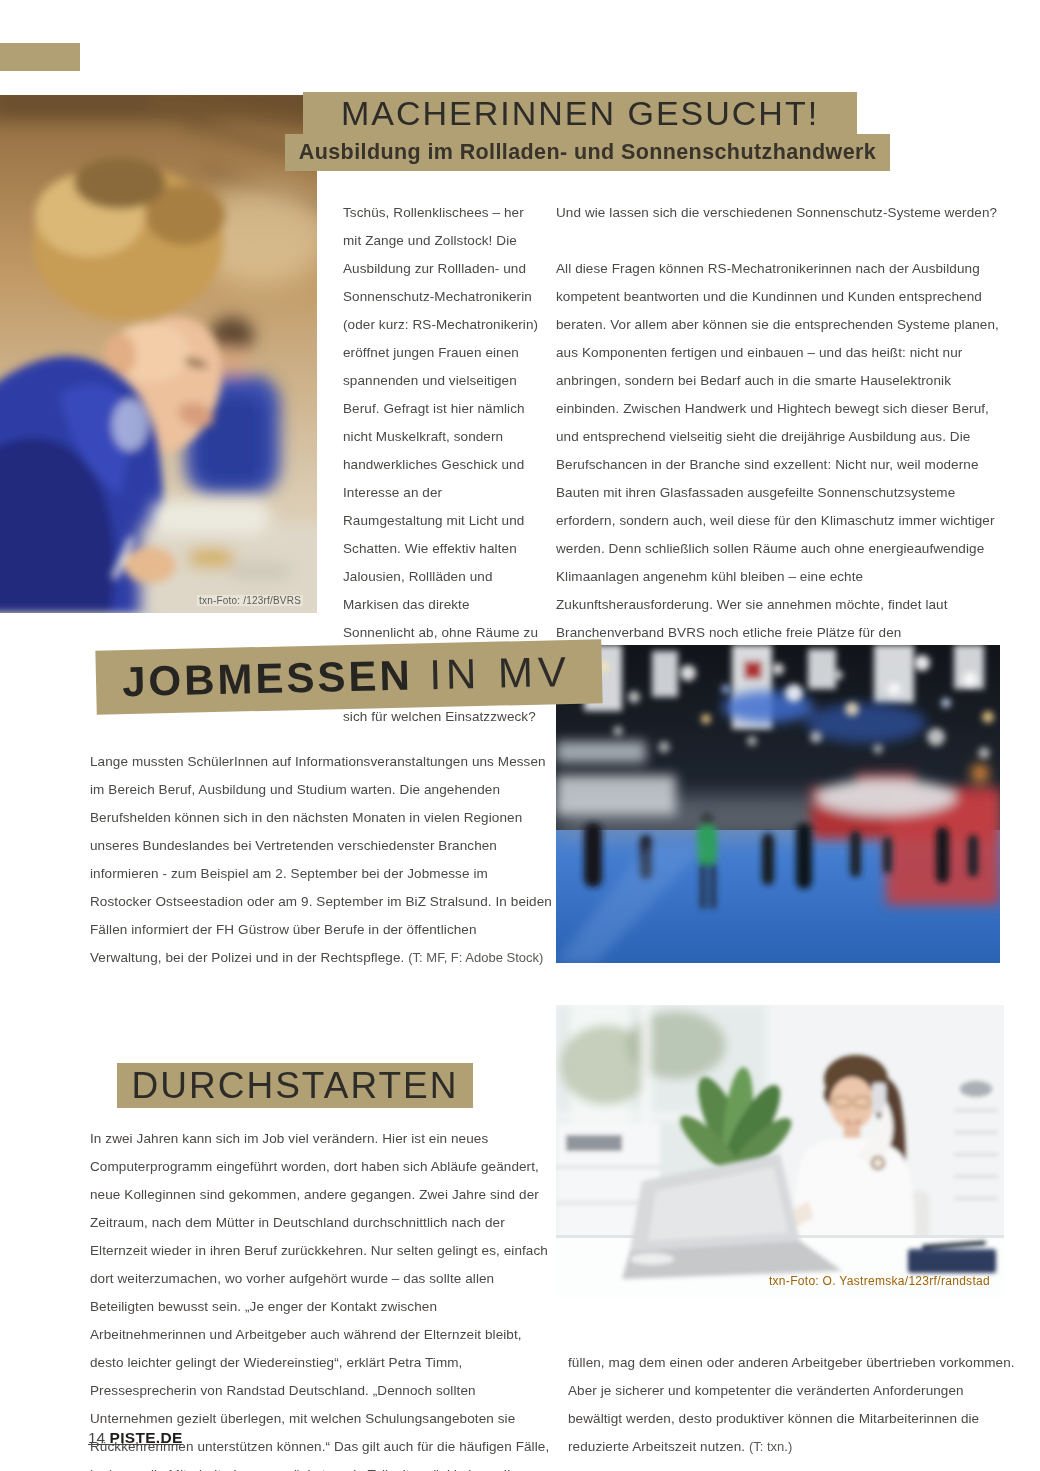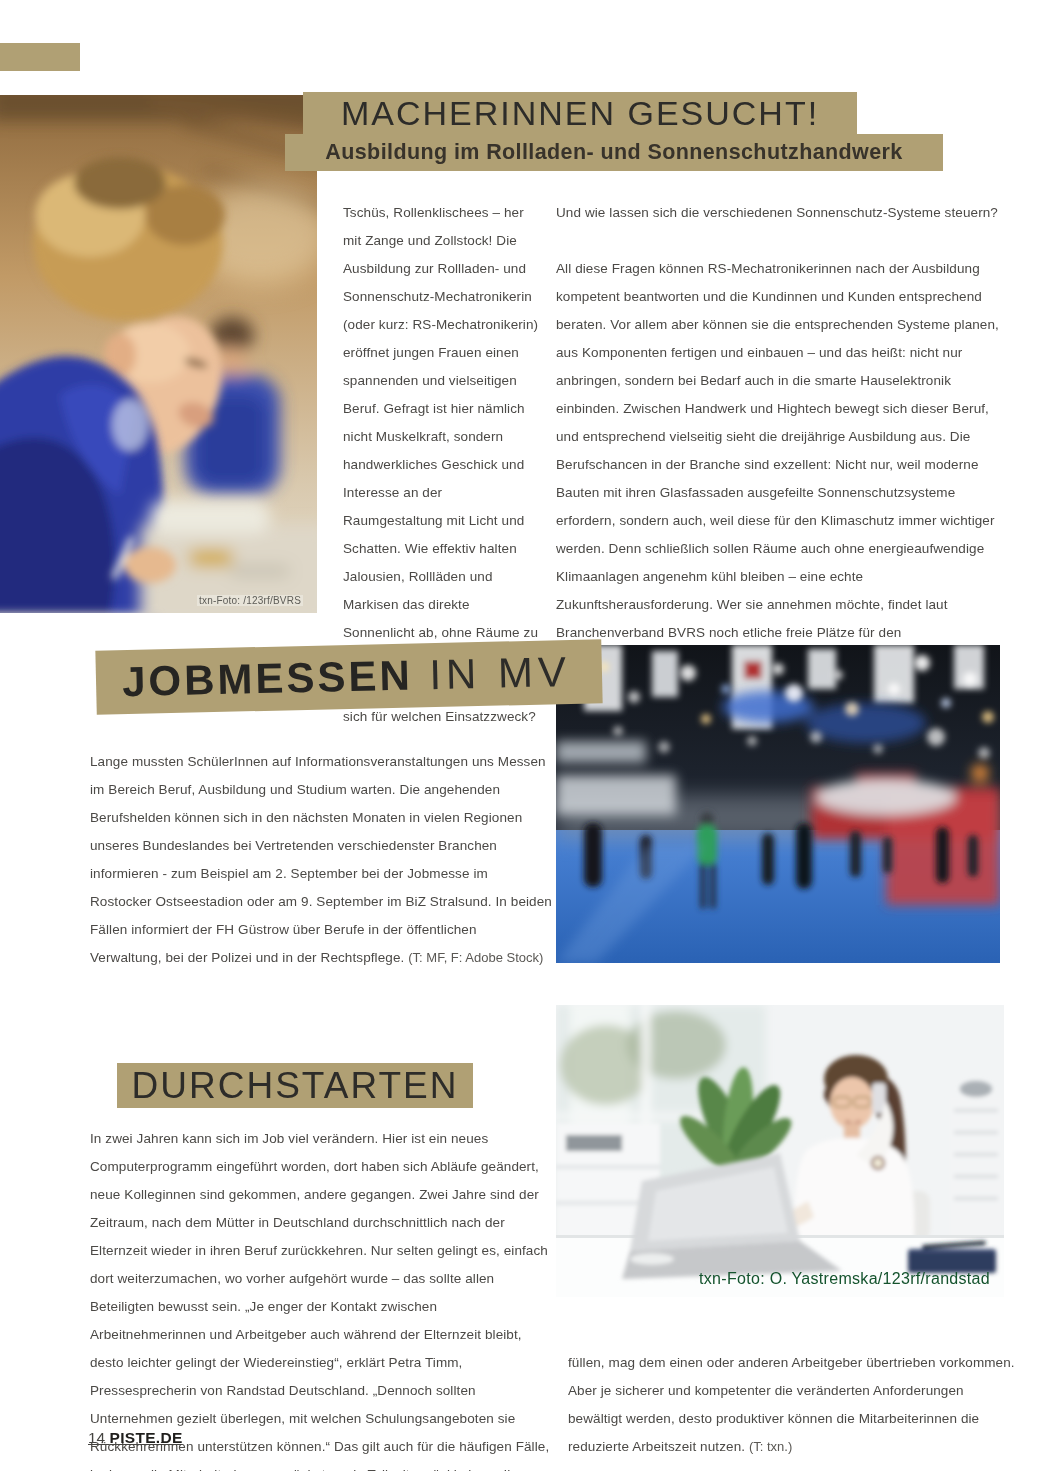--- a/index.html
+++ b/index.html
@@ -11,26 +11,26 @@
   
   .chip{left:0;top:43px;width:80px;height:28px;background:#b0a074;}
   
   .photo{overflow:hidden;background:#ddd;}
   .photo svg{display:block;}
   .photo1{left:0;top:95px;width:317px;height:518px;}
   .photo2{left:556px;top:645px;width:444px;height:318px;}
   .photo3{left:556px;top:1005px;width:448px;height:292px;}
   .caption1{position:absolute;left:197px;top:500px;font-size:10px;color:#5d5c57;
     letter-spacing:.2px;background:rgba(240,238,232,.55);padding:0 2px;}
-  .caption3{position:absolute;right:14px;bottom:9px;font-size:16px;color:#14532d;letter-spacing:.3px;}
+  .caption3{position:absolute;right:14px;bottom:9px;font-size:12px;color:#a16207;letter-spacing:.3px;}
   
   .banner{background:#b0a074;color:#2d2c29;display:flex;align-items:center;}
   .h1box{left:303px;top:92px;width:554px;height:42px;justify-content:center;}
   .h1box h1{margin:0;font-size:34px;font-weight:300;letter-spacing:2px;color:#2d2c29;}
-  .h2box{left:285px;top:134px;width:658px;height:37px;justify-content:center;}
+  .h2box{left:285px;top:134px;width:605px;height:37px;justify-content:center;}
   .h2box h2{margin:0;font-size:21.5px;font-weight:bold;letter-spacing:.4px;color:#38332b;}
   .banner2{left:96px;top:645px;width:506px;height:64px;transform:rotate(-1.3deg);padding-left:26px;box-sizing:border-box;}
   .banner2 .tb{font-size:42px;font-weight:bold;letter-spacing:3px;color:#262522;}
   .banner2 .tl{font-size:42px;font-weight:300;letter-spacing:5px;color:#2d2c29;white-space:pre;}
   .banner3a{left:75px;top:1004px;width:466px;height:59px;justify-content:center;}
   .banner3a h2{margin:0;font-size:37px;font-weight:300;letter-spacing:1.5px;color:#2d2c29;}
   .banner3b{left:117px;top:1063px;width:356px;height:45px;justify-content:center;}
   .banner3b h2{margin:8px;font-size:37px;font-weight:300;letter-spacing:2px;color:#2d2c29;}
   
   .bodytext{font-size:13.5px;line-height:28px;letter-spacing:.1px;color:#4b4946;text-align:left;}
@@ -124,21 +124,21 @@
     <h1>MACHERINNEN GESUCHT!</h1>
   </div>
   <div class="abs banner h2box">
     <h2>Ausbildung im Rollladen- und Sonnenschutzhandwerk</h2>
   </div>
 
   <div class="abs bodytext col1">
     <p>Tschüs, Rollenklischees – her mit Zange und Zollstock! Die Ausbildung zur Rollladen- und Sonnenschutz-Mechatronikerin (oder kurz: RS-Mechatronikerin) eröffnet jungen Frauen einen spannenden und vielseitigen Beruf. Gefragt ist hier nämlich nicht Muskelkraft, sondern handwerkliches Geschick und Interesse an der Raumgestaltung mit Licht und Schatten. Wie effektiv halten Jalousien, Rollläden und Markisen das direkte Sonnenlicht ab, ohne Räume zu sehr zu verdunkeln? Welche Materialien und Farben eignen sich für welchen Einsatzzweck?</p>
   </div>
   <div class="abs bodytext col2">
-    <p>Und wie lassen sich die verschiedenen Sonnenschutz-Systeme steuern?</p>
+    <p>Und wie lassen sich die verschiedenen Sonnenschutz-Systeme werden?</p>
     <p><span>All diese Fragen können RS-Mechatronikerinnen nach der Ausbildung kompetent beantworten und die Kundinnen und Kunden entsprechend beraten. Vor allem aber können sie die entsprechenden Systeme planen, aus Komponenten fertigen und einbauen – und das heißt: nicht nur anbringen, sondern bei Bedarf auch in die smarte Hauselektronik einbinden. Zwischen Handwerk und Hightech bewegt sich dieser Beruf, und entsprechend vielseitig sieht die dreijährige Ausbildung aus. Die Berufschancen in der Branche sind exzellent: Nicht nur, weil moderne Bauten mit ihren Glasfassaden ausgefeilte Sonnenschutzsysteme erfordern, sondern auch, weil diese für den Klimaschutz immer wichtiger werden. Denn schließlich sollen Räume auch ohne energieaufwendige Klimaanlagen angenehm kühl bleiben – eine echte Zukunftsherausforderung. Wer sie annehmen möchte, findet laut Branchenverband BVRS noch etliche freie Plätze für den Ausbildungsstart. Weitere Informationen sowie eine Ausbildungsbetriebssuche gibt es unter </span><span class="urlbold">www.rs-mechatroniker.de</span><span>.</span></p>
   </div>
 
   <div class="abs photo photo2">
     <svg viewBox="0 0 444 318" width="444" height="318">
       <defs>
         <linearGradient id="p2sky" x1="0" y1="0" x2="0" y2="1">
           <stop offset="0" stop-color="#111419"></stop>
             <stop offset="1" stop-color="#232b38"></stop>
         </linearGradient>

